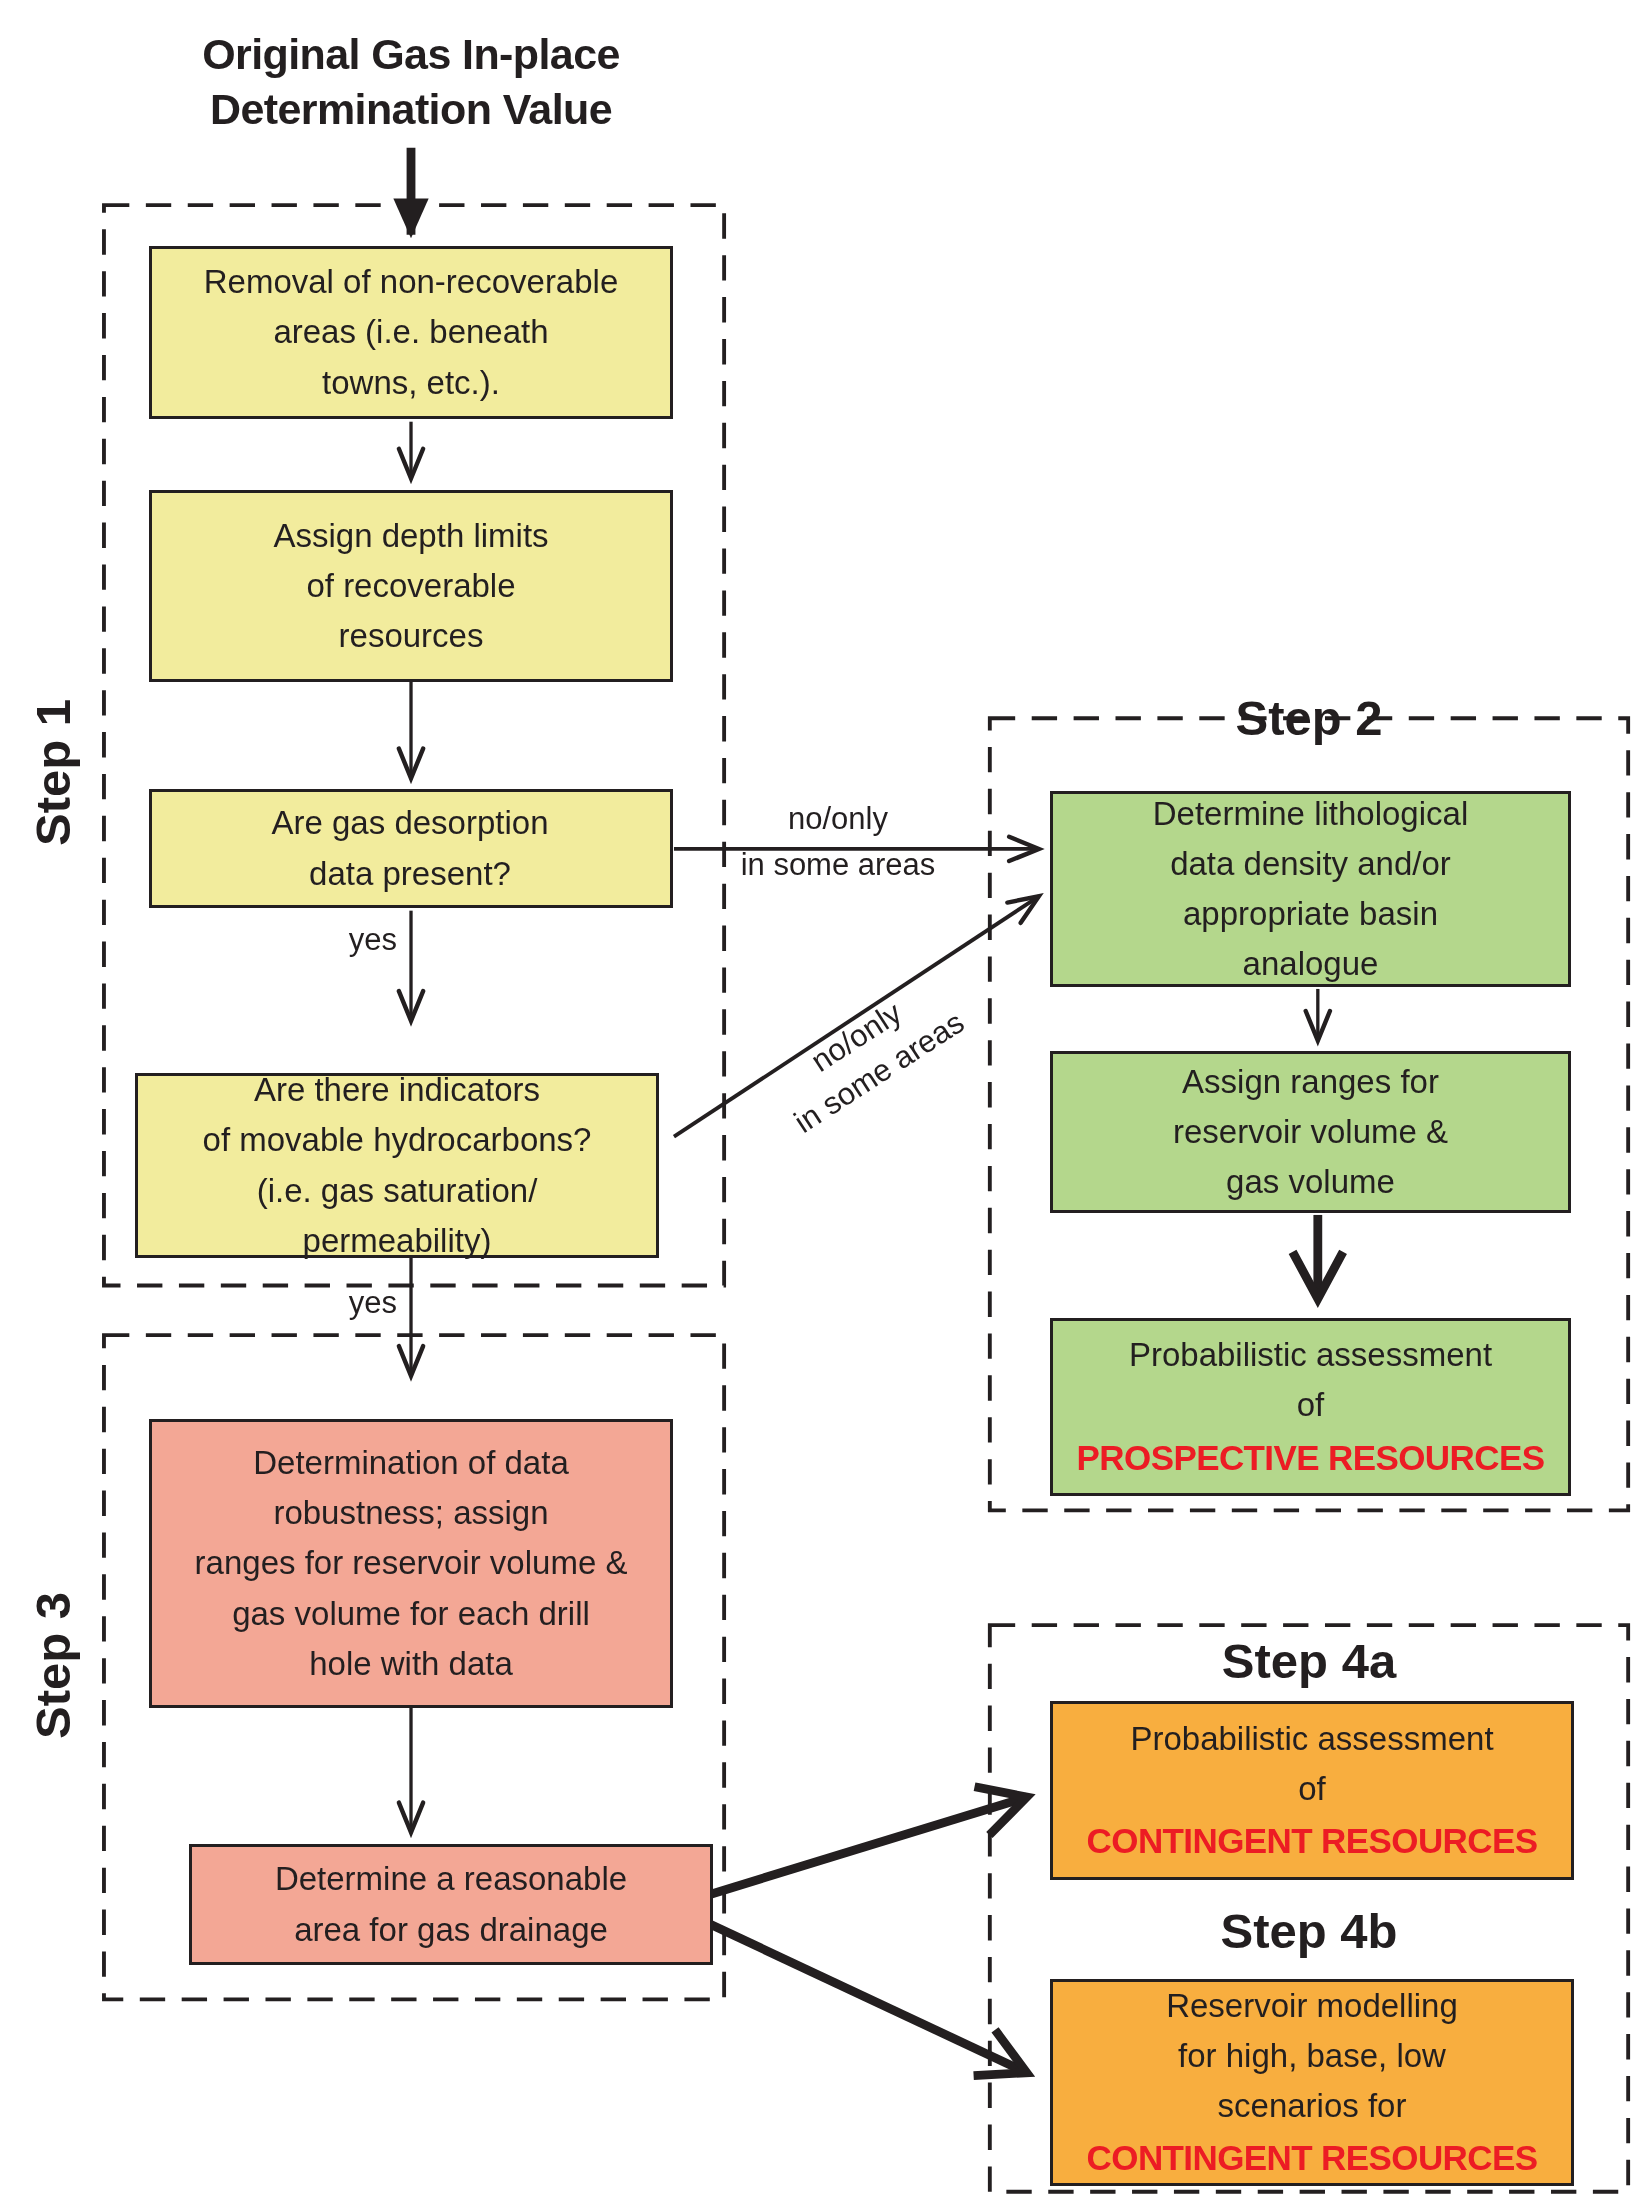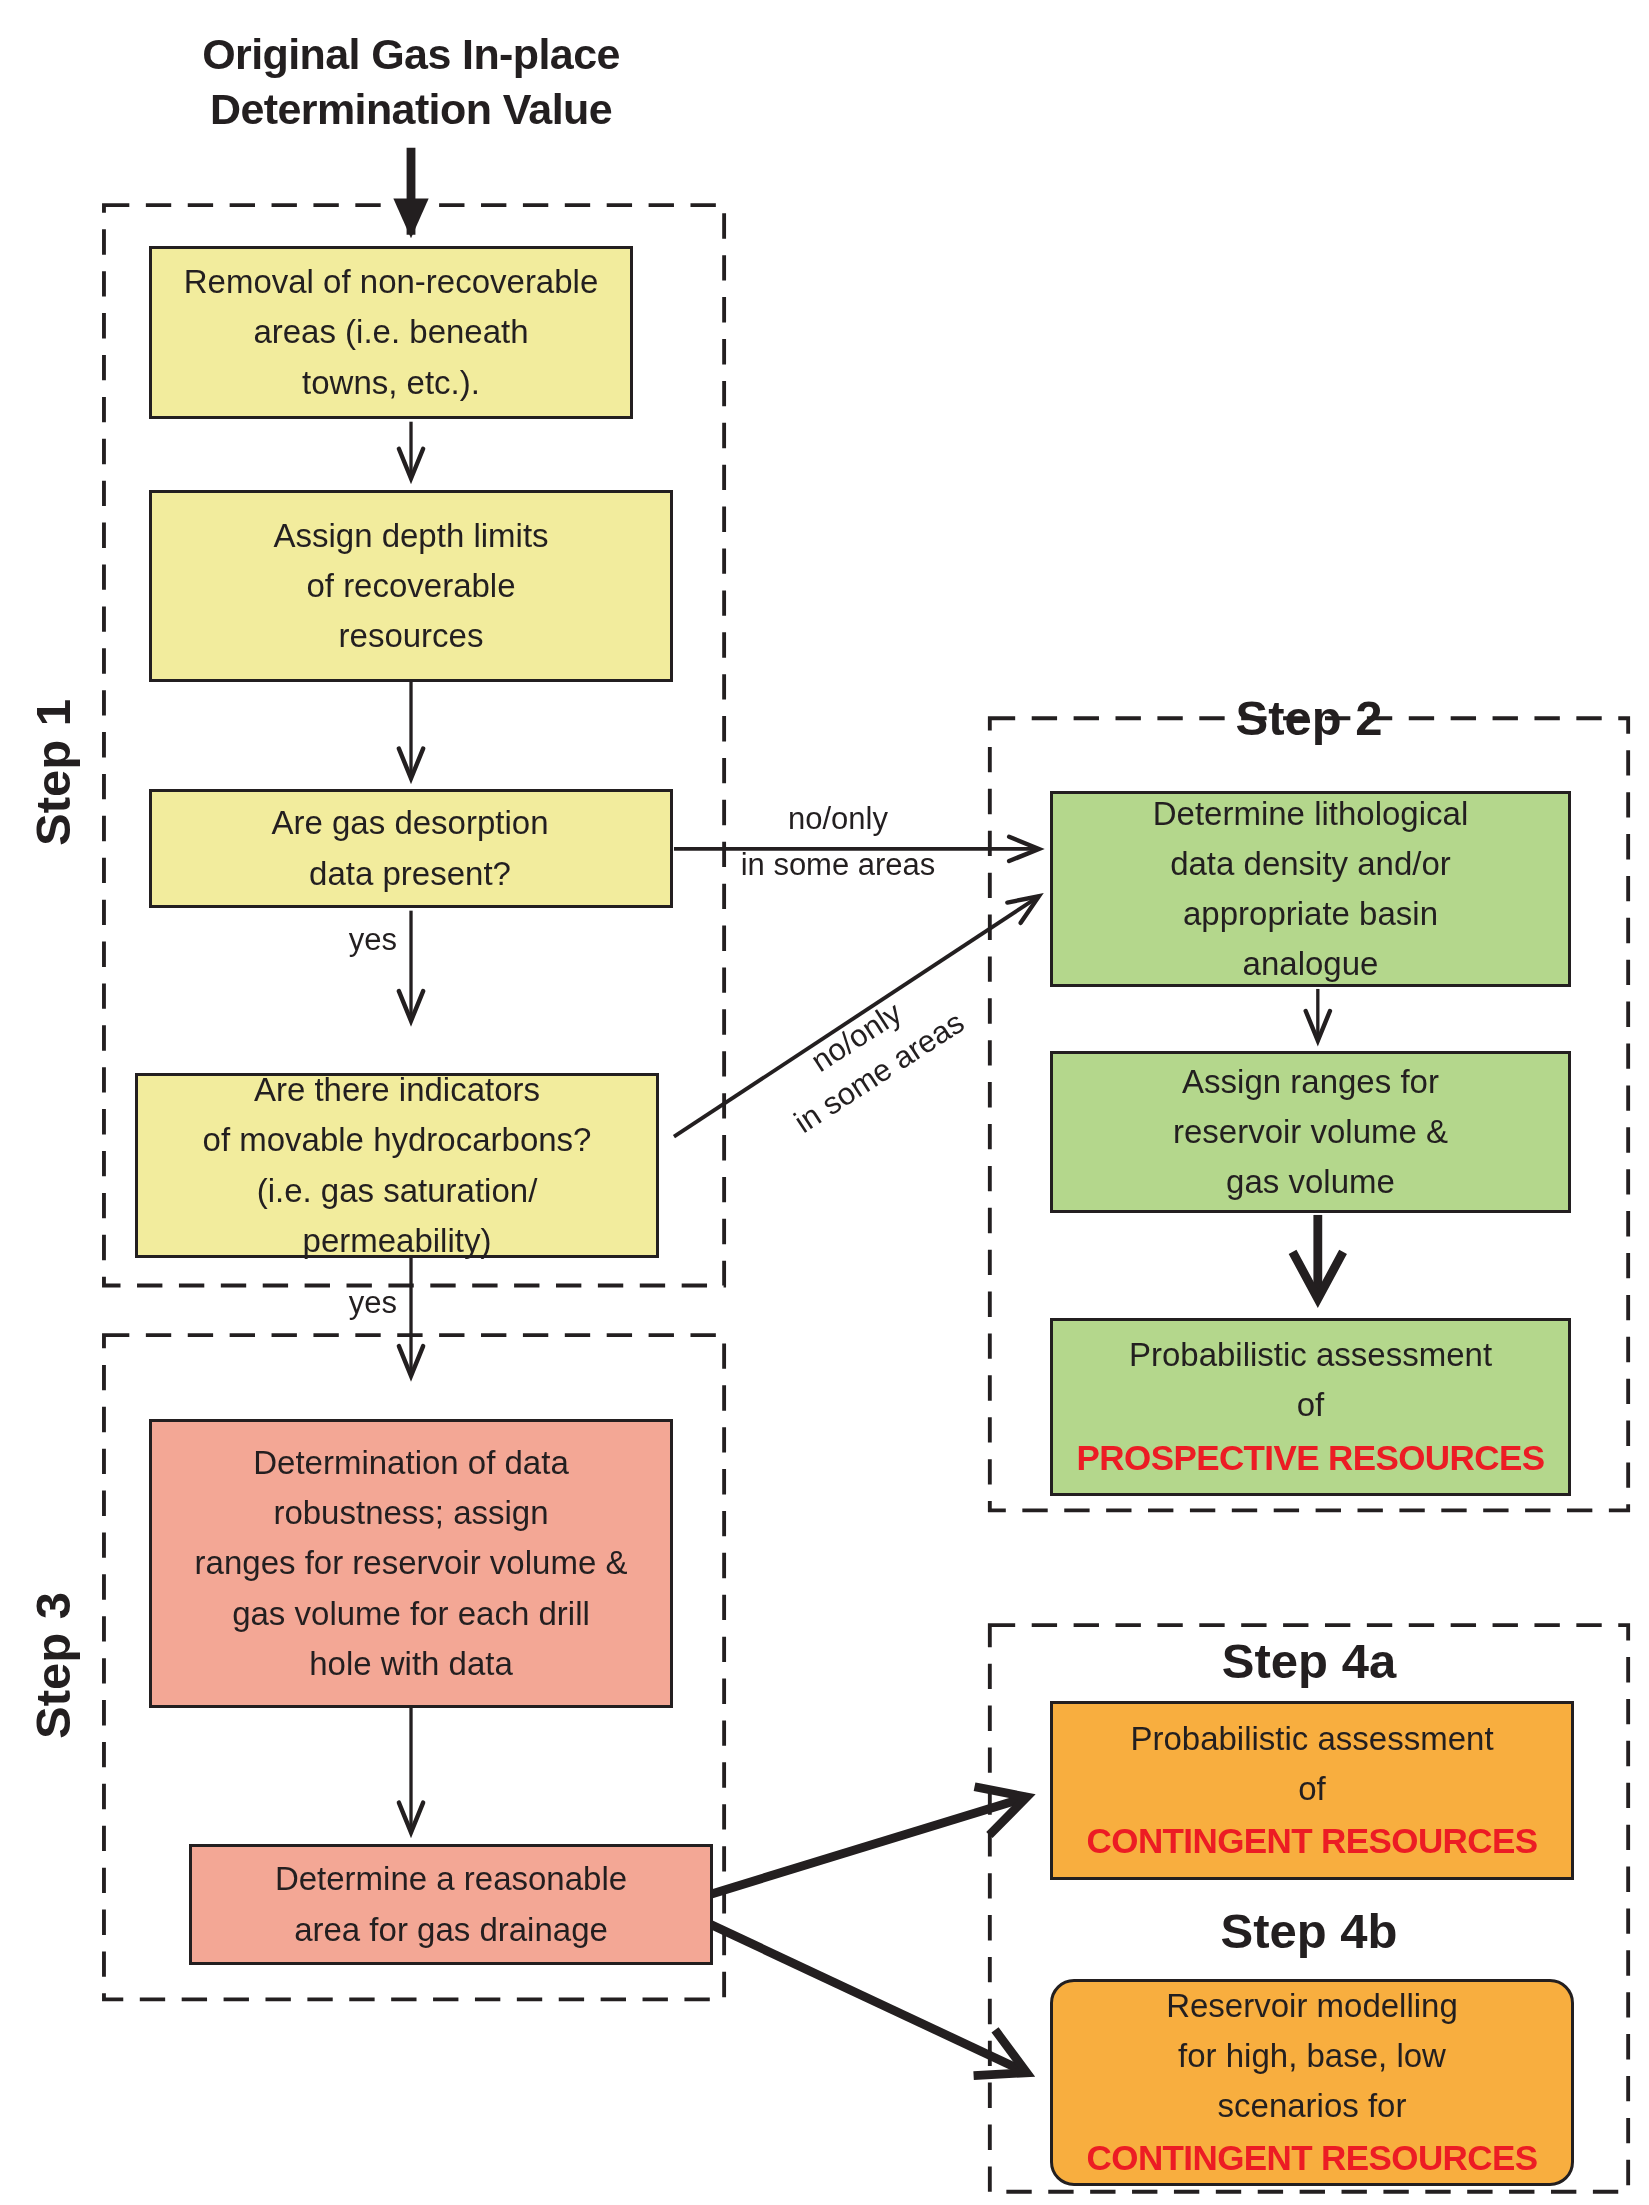--- a/index.html
+++ b/index.html
@@ -69,21 +69,21 @@
   <div class="abs title">Original Gas In-place
 Determination Value</div>
 
   <div class="abs step-side" style="left:-61px;top:742px;">Step 1</div>
   <div class="abs step-side" style="left:-61px;top:1635px;">Step 3</div>
 
   <div class="abs step-heading" style="top:666px;margin-top:24px;">Step 2</div>
   <div class="abs step-heading" style="top:1633px;">Step 4a</div>
   <div class="abs step-heading" style="top:1903px;">Step 4b</div>
 
-  <div class="abs node y" style="left:149px;top:246px;width:484px;height:173px;">
+  <div class="abs node y" style="left:149px;top:246px;width:524px;height:173px;">
     <span class="txt">Removal of non-recoverable
 areas (i.e. beneath
 towns, etc.).</span>
   </div>
   <div class="abs node y" style="left:149px;top:490px;width:524px;height:192px;">
     <span class="txt">Assign depth limits
 of recoverable
 resources</span>
   </div>
   <div class="abs node y" style="left:149px;top:789px;width:524px;height:119px;padding-left:9px;">
@@ -124,21 +124,21 @@
   <div class="abs node p" style="left:149px;top:1844px;width:524px;height:121px;margin-left:40px;">
     <span class="txt">Determine a reasonable
 area for gas drainage</span>
   </div>
 
   <div class="abs node o" style="left:1050px;top:1701px;width:524px;height:179px;">
     <span class="txt">Probabilistic assessment
 of</span>
     <span class="hl">CONTINGENT RESOURCES</span>
   </div>
-  <div class="abs node o" style="left:1050px;top:1979px;width:524px;height:207px;border-radius:24px;">
+  <div class="abs node o" style="left:1050px;top:1979px;width:524px;height:207px;">
     <span class="txt">Reservoir modelling
 for high, base, low
 scenarios for</span>
     <span class="hl">CONTINGENT RESOURCES</span>
   </div>
 
   <div class="abs edge-label lbl-right" style="left:276px;top:917px;width:121px;">yes</div>
   <div class="abs edge-label lbl-right" style="left:276px;top:1280px;width:121px;">yes</div>
   <div class="abs edge-label lbl-center" style="left:711px;top:796px;width:254px;line-height:46px;">no/only
 in some areas</div>

